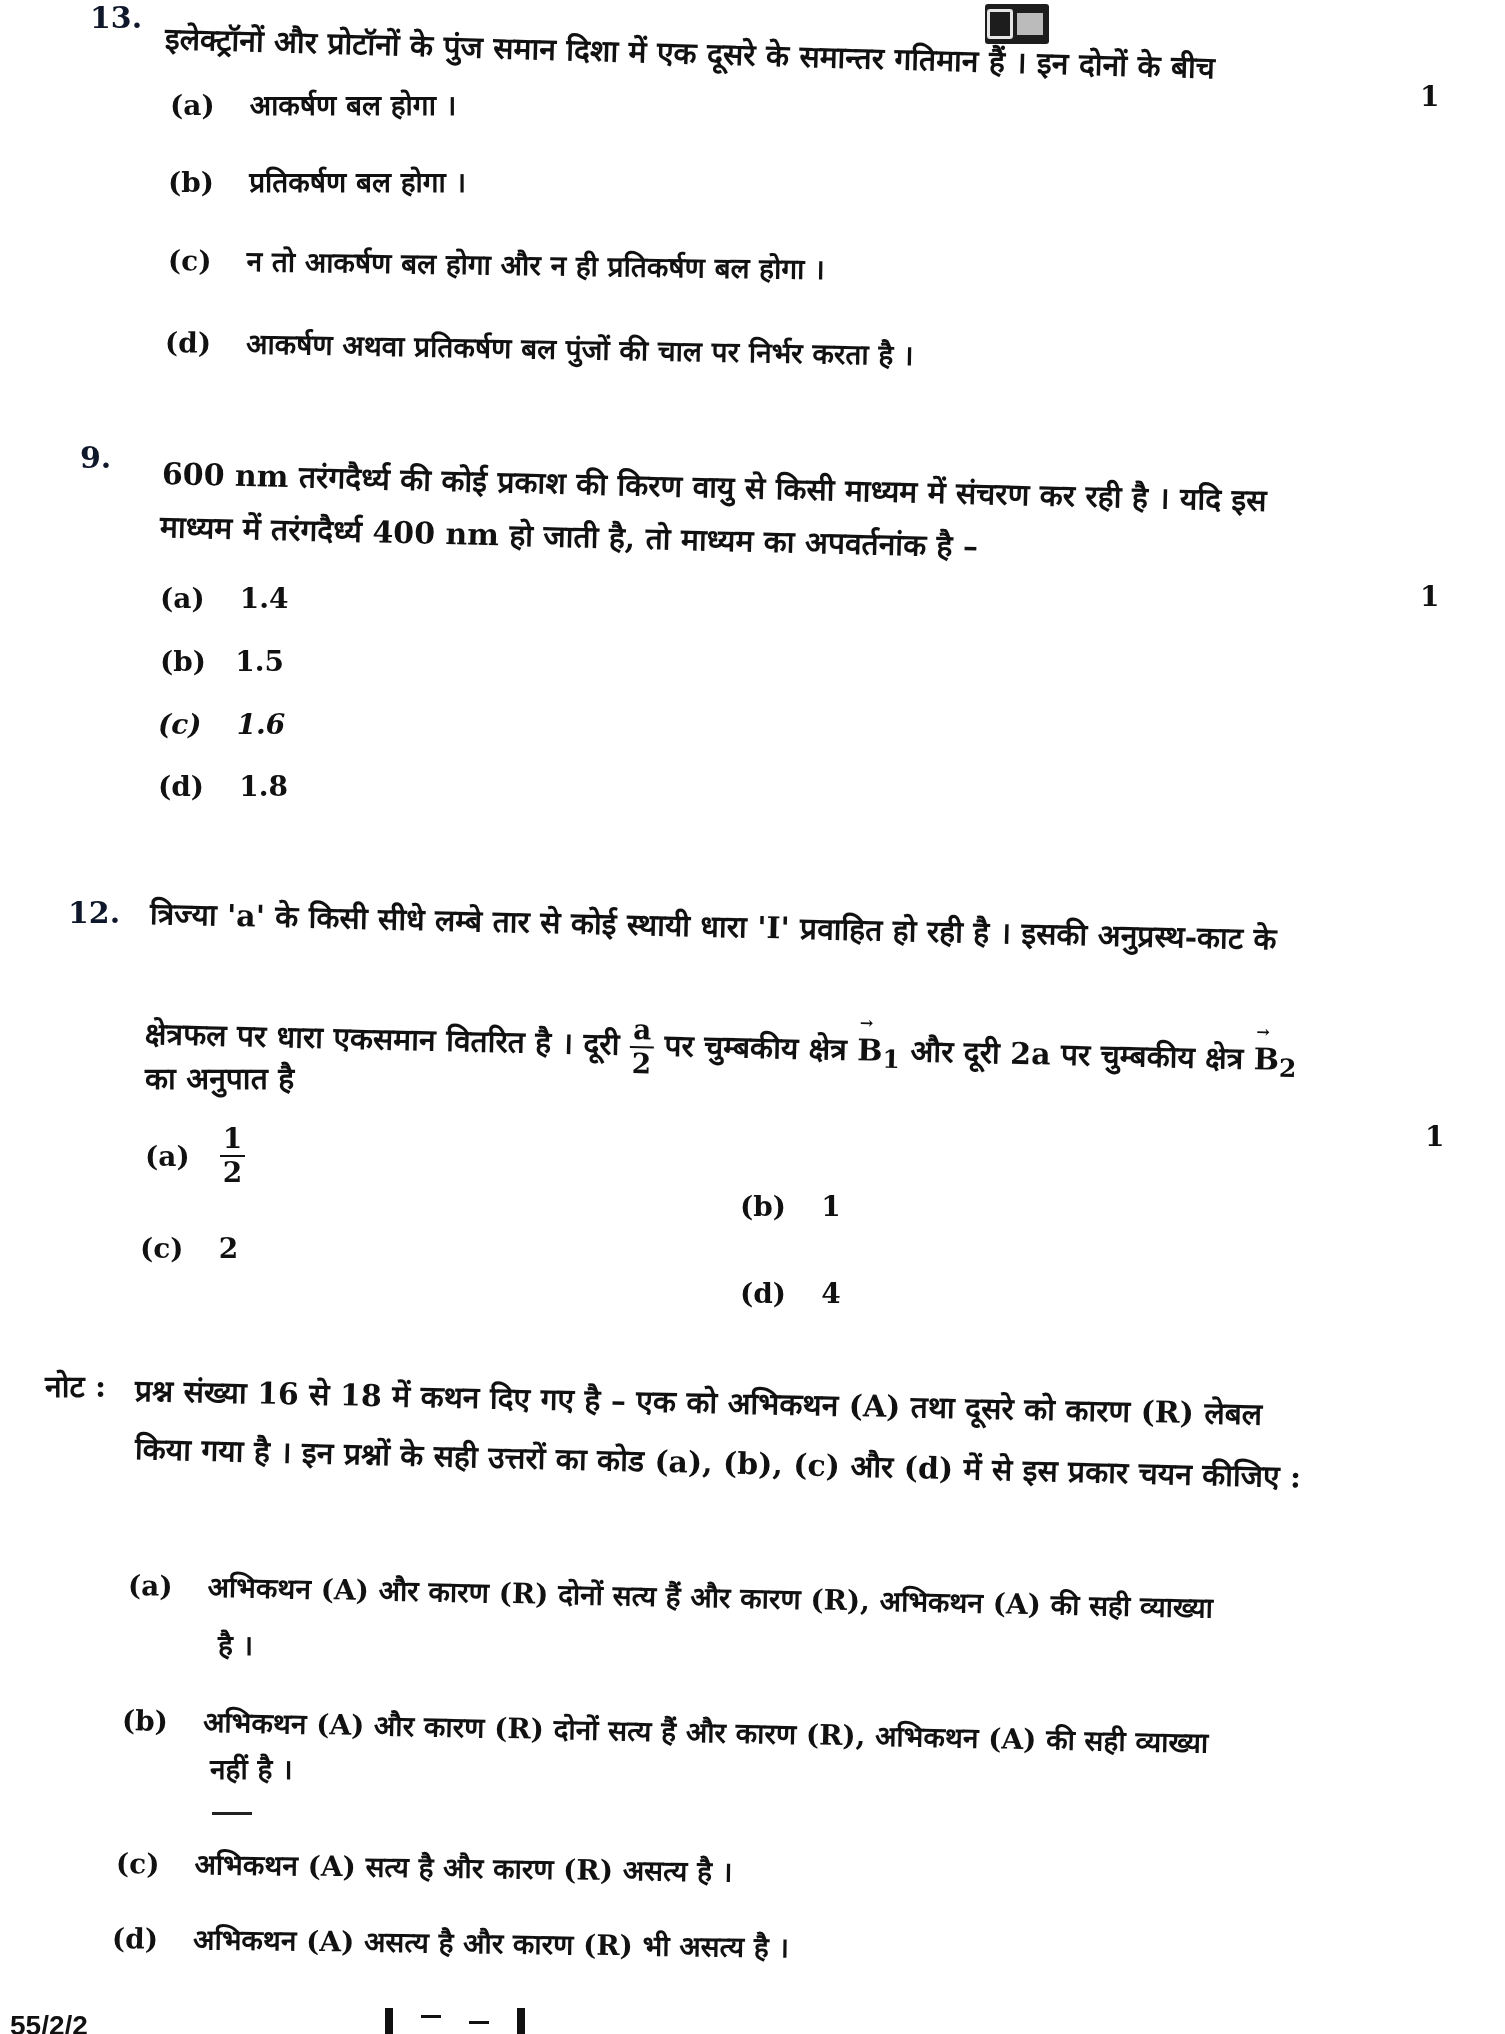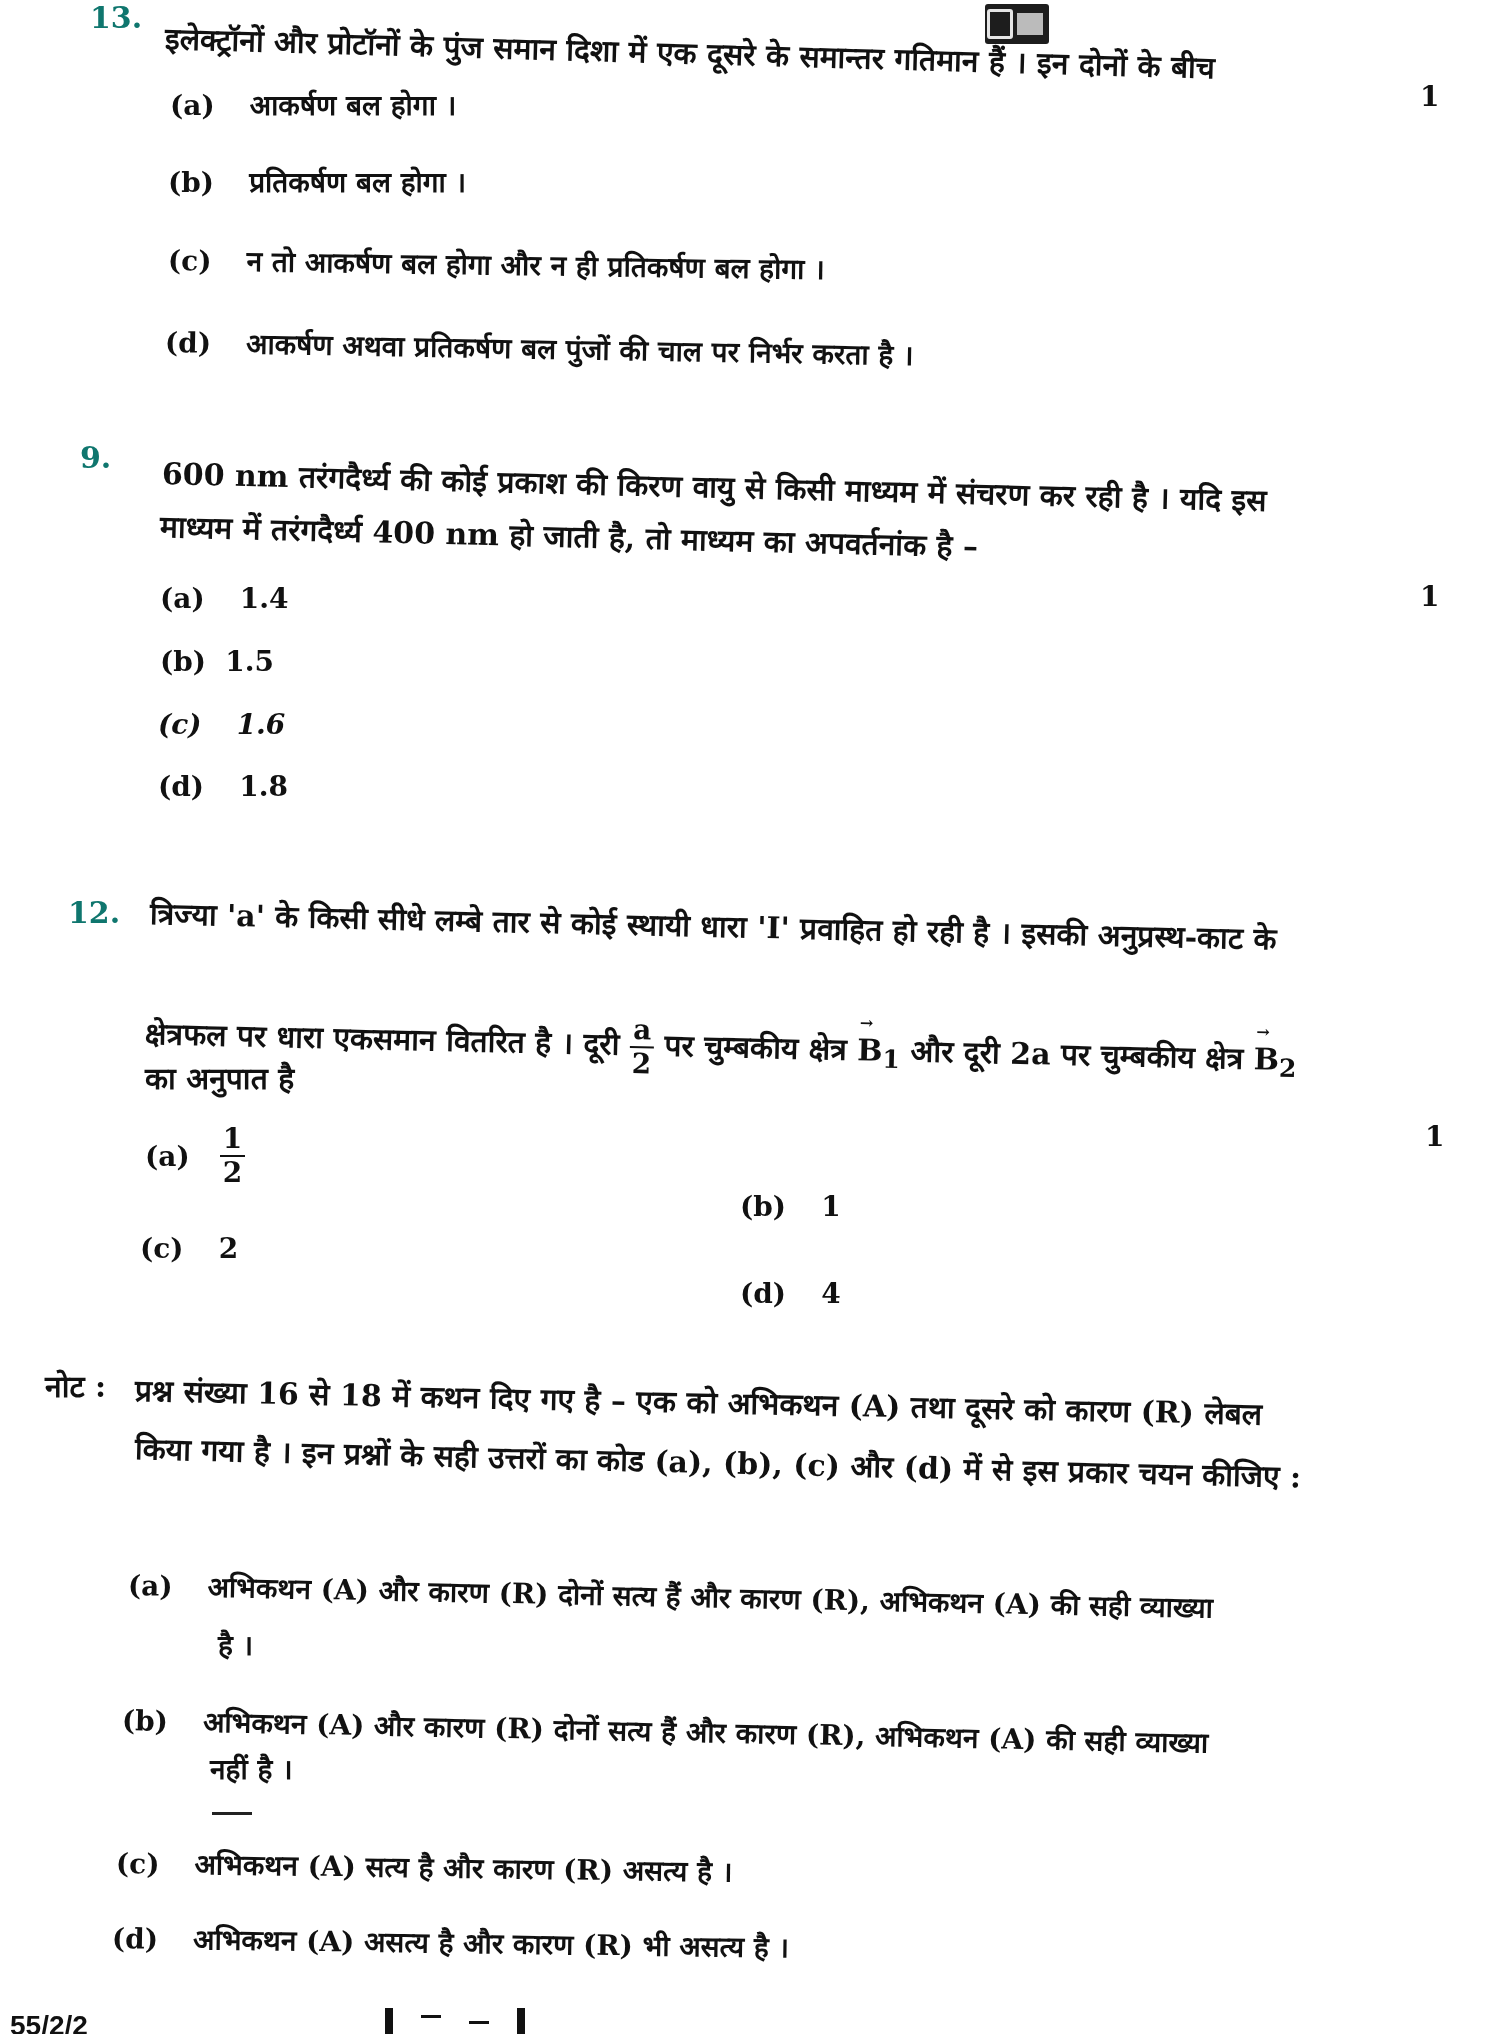--- a/index.html
+++ b/index.html
@@ -1,19 +1,19 @@
 <!DOCTYPE html>
 <html><head>
 <meta charset="utf-8">
 <style>
   html, body { margin:0; padding:0; background:#ffffff; }
   body { width:1505px; height:2034px; position:relative; overflow:hidden;
          font-family: "DejaVu Serif", "Liberation Serif", serif; color:#111; }
   .abs { position:absolute; }
-  .qnum { font-size:30px; font-weight:bold; color:#0f766e; }
+  .qnum { font-size:30px; font-weight:bold; color:#0f172a; }
   .qtext { font-size:30px; font-weight:bold; line-height:1.25; }
   .opt-label { font-size:28px; font-weight:bold; }
   .opt-text { font-size:28px; font-weight:bold; }
   .marks { font-size:28px; font-weight:bold; }
   .frac { display:inline-flex; flex-direction:column; align-items:center; vertical-align:middle; font-size:28px; line-height:1; font-weight:bold; }
   .frac .num { border-bottom:2px solid #111; padding:0 3px 2px; }
   .frac .den { padding-top:2px; }
   .vec { position:relative; display:inline-block; }
   .vec::before { content:"→"; position:absolute; top:-18px; left:2px; font-size:16px; }
   .icon-box { width:60px; height:36px; background:#1d1d1d; border-radius:3px; display:flex; align-items:center; padding:2px; gap:4px; }
@@ -56,21 +56,21 @@
 <div class="abs qtext" style="left:162px; top:455px; transform:rotate(1.4deg); transform-origin:left; white-space:nowrap;">600 nm तरंगदैर्ध्य की कोई प्रकाश की किरण वायु से किसी माध्यम में संचरण कर रही है । यदि इस</div>
 <div class="abs qtext" style="left:160px; top:508px; transform:rotate(1.4deg); transform-origin:left; white-space:nowrap;">माध्यम में तरंगदैर्ध्य 400 nm हो जाती है, तो माध्यम का अपवर्तनांक है –</div>
 <div class="abs marks" style="left:1420px; top:580px;">1</div>
 
 <div class="abs" style="left:160px; top:582px;">
   <span class="opt-label">(a)</span>
   <span class="opt-text" style="margin-left:30px;">1.4</span>
 </div>
 <div class="abs" style="left:160px; top:645px;">
   <span class="opt-label">(b)</span>
-  <span class="opt-text" style="margin-left:14px;">1.5</span>
+  <span class="opt-text" style="margin-left:24px;">1.5</span>
 </div>
 <div class="abs" style="left:158px; top:708px;font-style:italic;">
   <span class="opt-label">(c)</span>
   <span class="opt-text" style="margin-left:30px;">1.6</span>
 </div>
 <div class="abs" style="left:158px; top:770px;">
   <span class="opt-label">(d)</span>
   <span class="opt-text" style="margin-left:30px;">1.8</span>
 </div>
 

